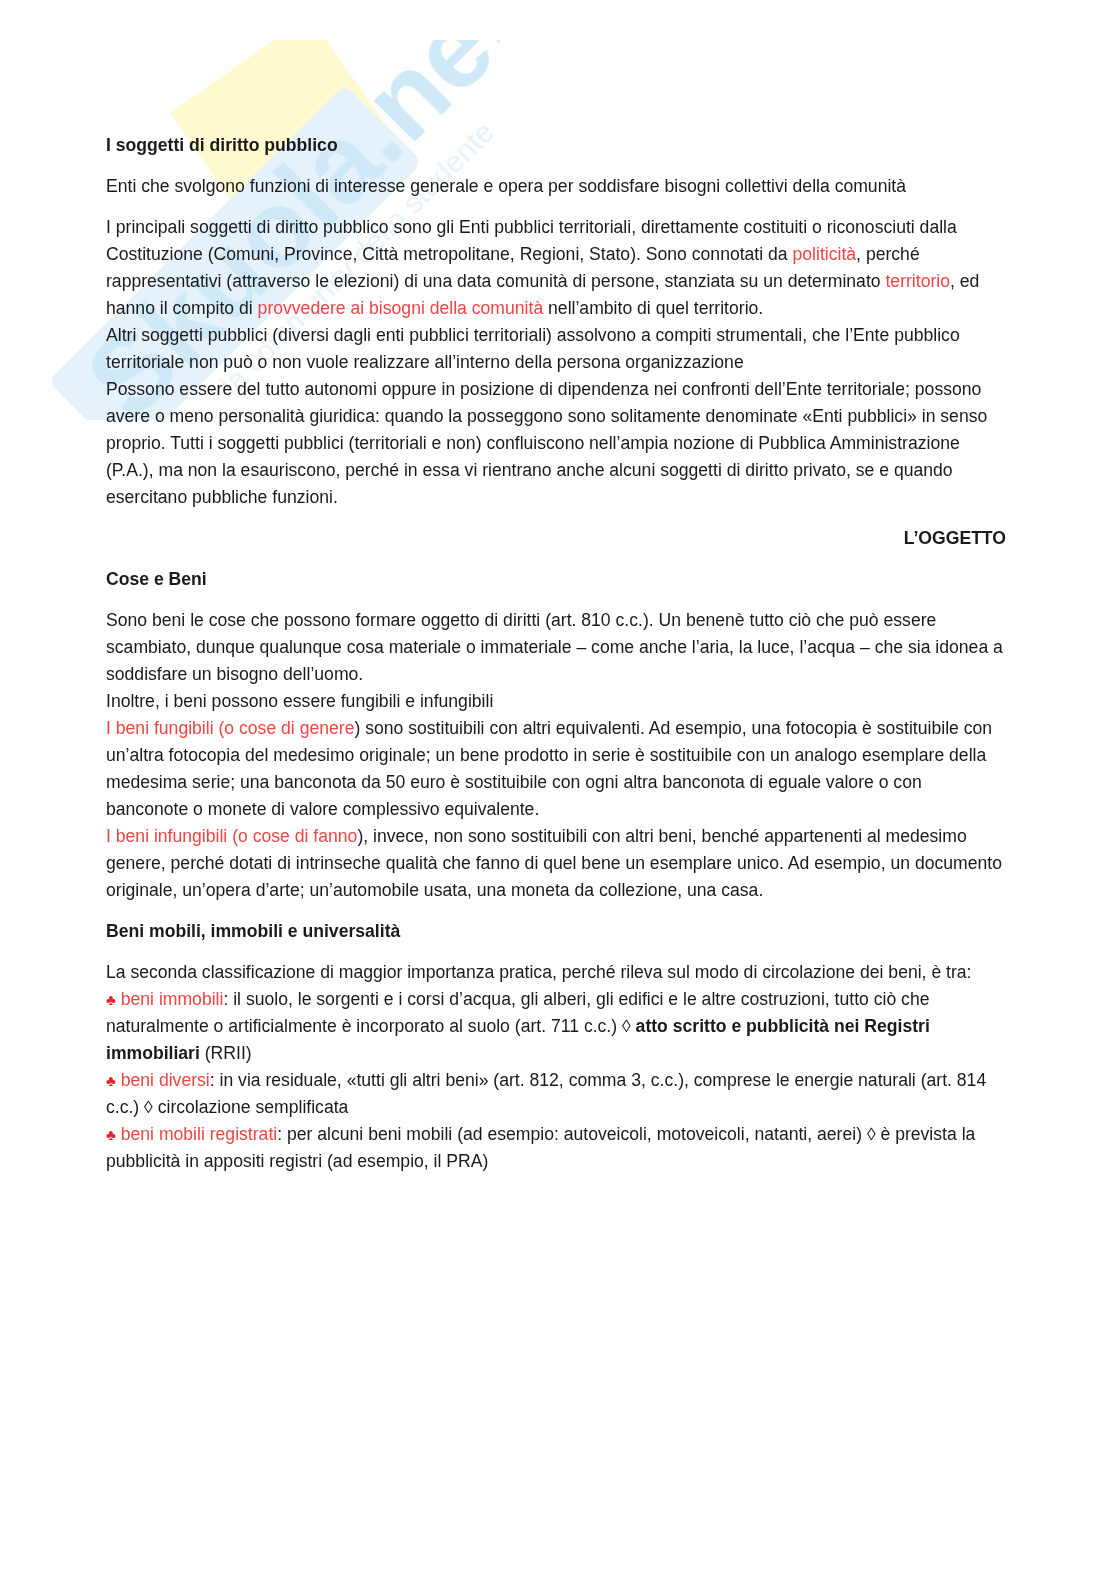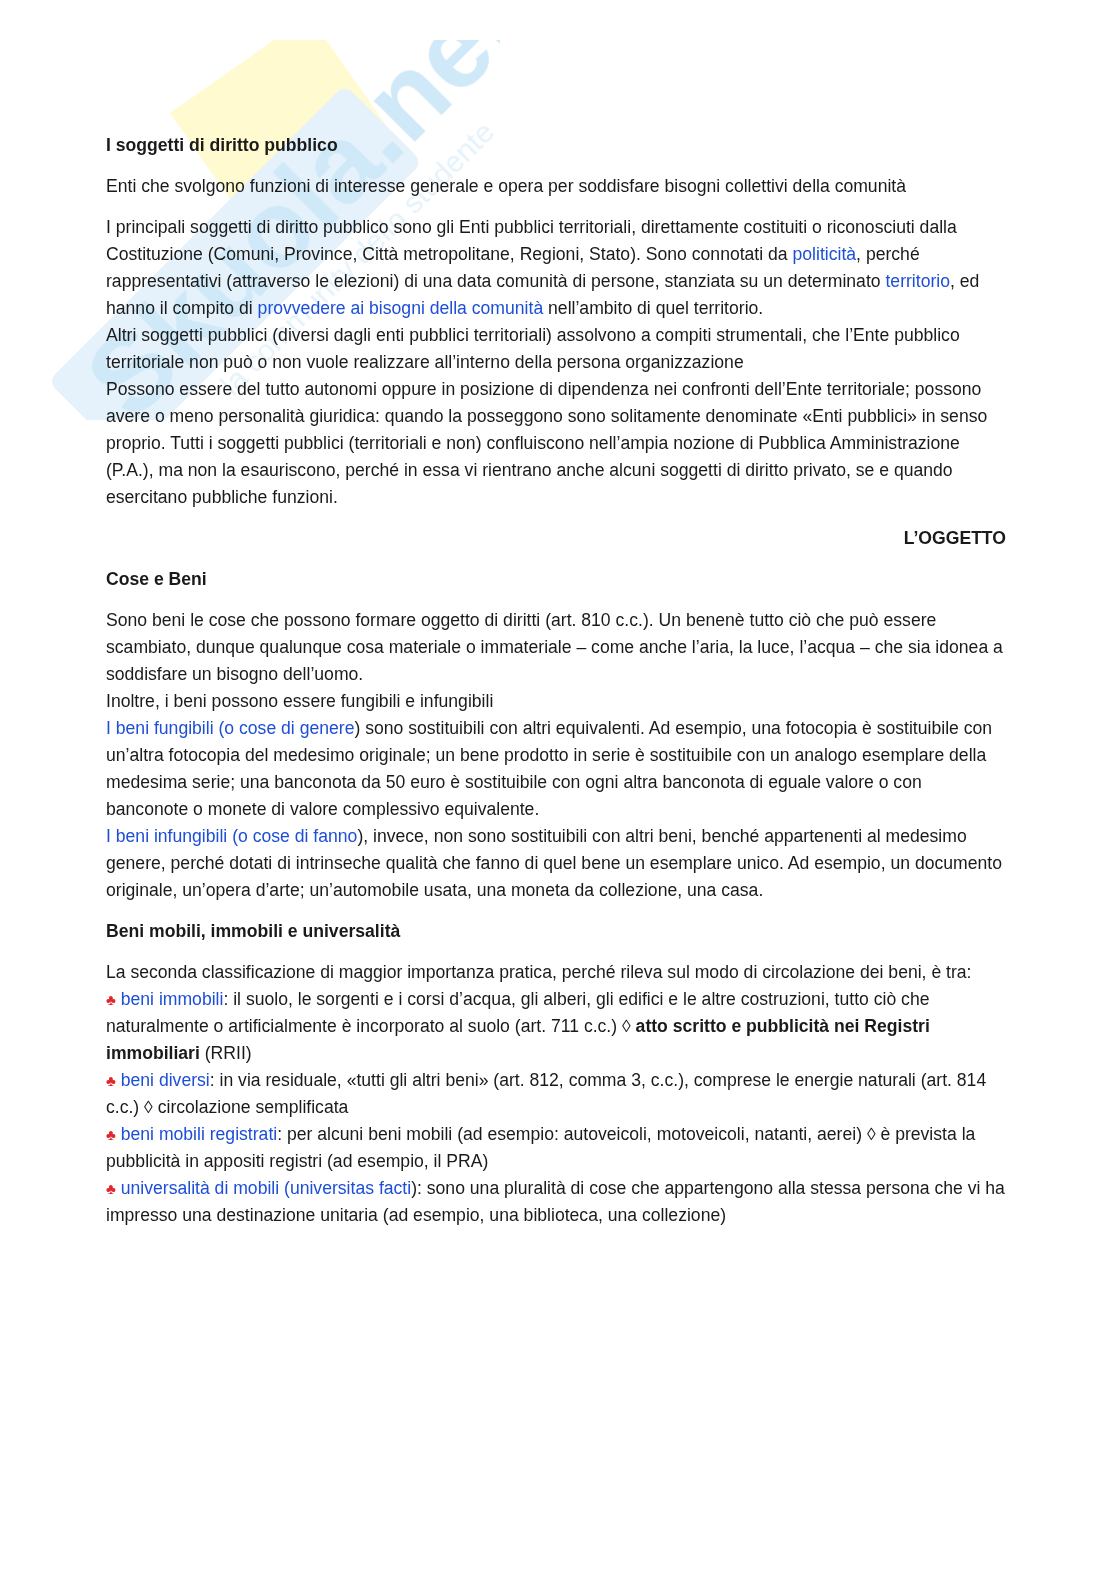--- a/index.html
+++ b/index.html
@@ -7,21 +7,21 @@
          font-family: "Liberation Sans", sans-serif; color: #1a1a1a; }
   .watermark { position: absolute; left: 20px; top: 40px; width: 480px; height: 380px;
                pointer-events: none; z-index: 0; }
   .page { position: absolute; left: 106px; top: 132px; width: 900px; z-index: 1;
           font-size: 17.6px; line-height: 27px; }
   .page p { margin: 0; }
   .h { font-weight: bold; margin-top: 14px !important; margin-bottom: 14px !important; }
   .h.first { margin-top: 0 !important; }
   .center { text-align: right; }
   .gap { margin-top: 14px !important; }
-  .red { color: #1d4ed8; }
+  .red { color: #ef4444; }
   .b { font-weight: bold; }
   .club { color: #e3262d; font-size: 15px; }
 </style>
 </head>
 <body>
 
 <svg class="watermark" viewBox="0 0 480 380">
   <g transform="rotate(-45 240 200)" opacity="0.55">
     <rect x="250" y="60" width="170" height="170" fill="#fff6a8" transform="rotate(10 335 145)"></rect>
     <rect x="-10" y="150" width="420" height="110" rx="10" fill="#cfe8f8"></rect>
@@ -45,15 +45,14 @@
   <p>Inoltre, i beni possono essere fungibili e infungibili</p>
   <p><span class="red">I beni fungibili (o cose di genere</span><span>) sono sostituibili con altri equivalenti. Ad esempio, una fotocopia è sostituibile con un’altra fotocopia del medesimo originale; un bene prodotto in serie è sostituibile con un analogo esemplare della medesima serie; una banconota da 50 euro è sostituibile con ogni altra banconota di eguale valore o con banconote o monete di valore complessivo equivalente.</span></p>
   <p><span class="red">I beni infungibili (o cose di fanno</span><span>), invece, non sono sostituibili con altri beni, benché appartenenti al medesimo genere, perché dotati di intrinseche qualità che fanno di quel bene un esemplare unico. Ad esempio, un documento originale, un’opera d’arte; un’automobile usata, una moneta da collezione, una casa.</span></p>
 
   <p class="h">Beni mobili, immobili e universalità</p>
   <p>La seconda classificazione di maggior importanza pratica, perché rileva sul modo di circolazione dei beni, è tra:</p>
 
   <p><span class="club">♣</span> <span class="red">beni immobili</span><span>: il suolo, le sorgenti e i corsi d’acqua, gli alberi, gli edifici e le altre costruzioni, tutto ciò che naturalmente o artificialmente è incorporato al suolo (art. 711 c.c.) ◊ </span><span class="b">atto scritto e pubblicità nei Registri immobiliari</span><span> (RRII)</span></p>
   <p><span class="club">♣</span> <span class="red">beni diversi</span><span>: in via residuale, «tutti gli altri beni» (art. 812, comma 3, c.c.), comprese le energie naturali (art. 814 c.c.) ◊ circolazione semplificata</span></p>
   <p><span class="club">♣</span> <span class="red">beni mobili registrati</span><span>: per alcuni beni mobili (ad esempio: autoveicoli, motoveicoli, natanti, aerei) ◊ è prevista la pubblicità in appositi registri (ad esempio, il PRA)</span></p>
-  <p><span class="club">♣</span> <span class="red">universalità di mobili (universitas facti</span><span>): sono una pluralità di cose che appartengono alla stessa persona che vi ha impresso una destinazione unitaria (ad esempio, una biblioteca, una collezione)</span></p>
 
 </div>
 
 </body></html>

